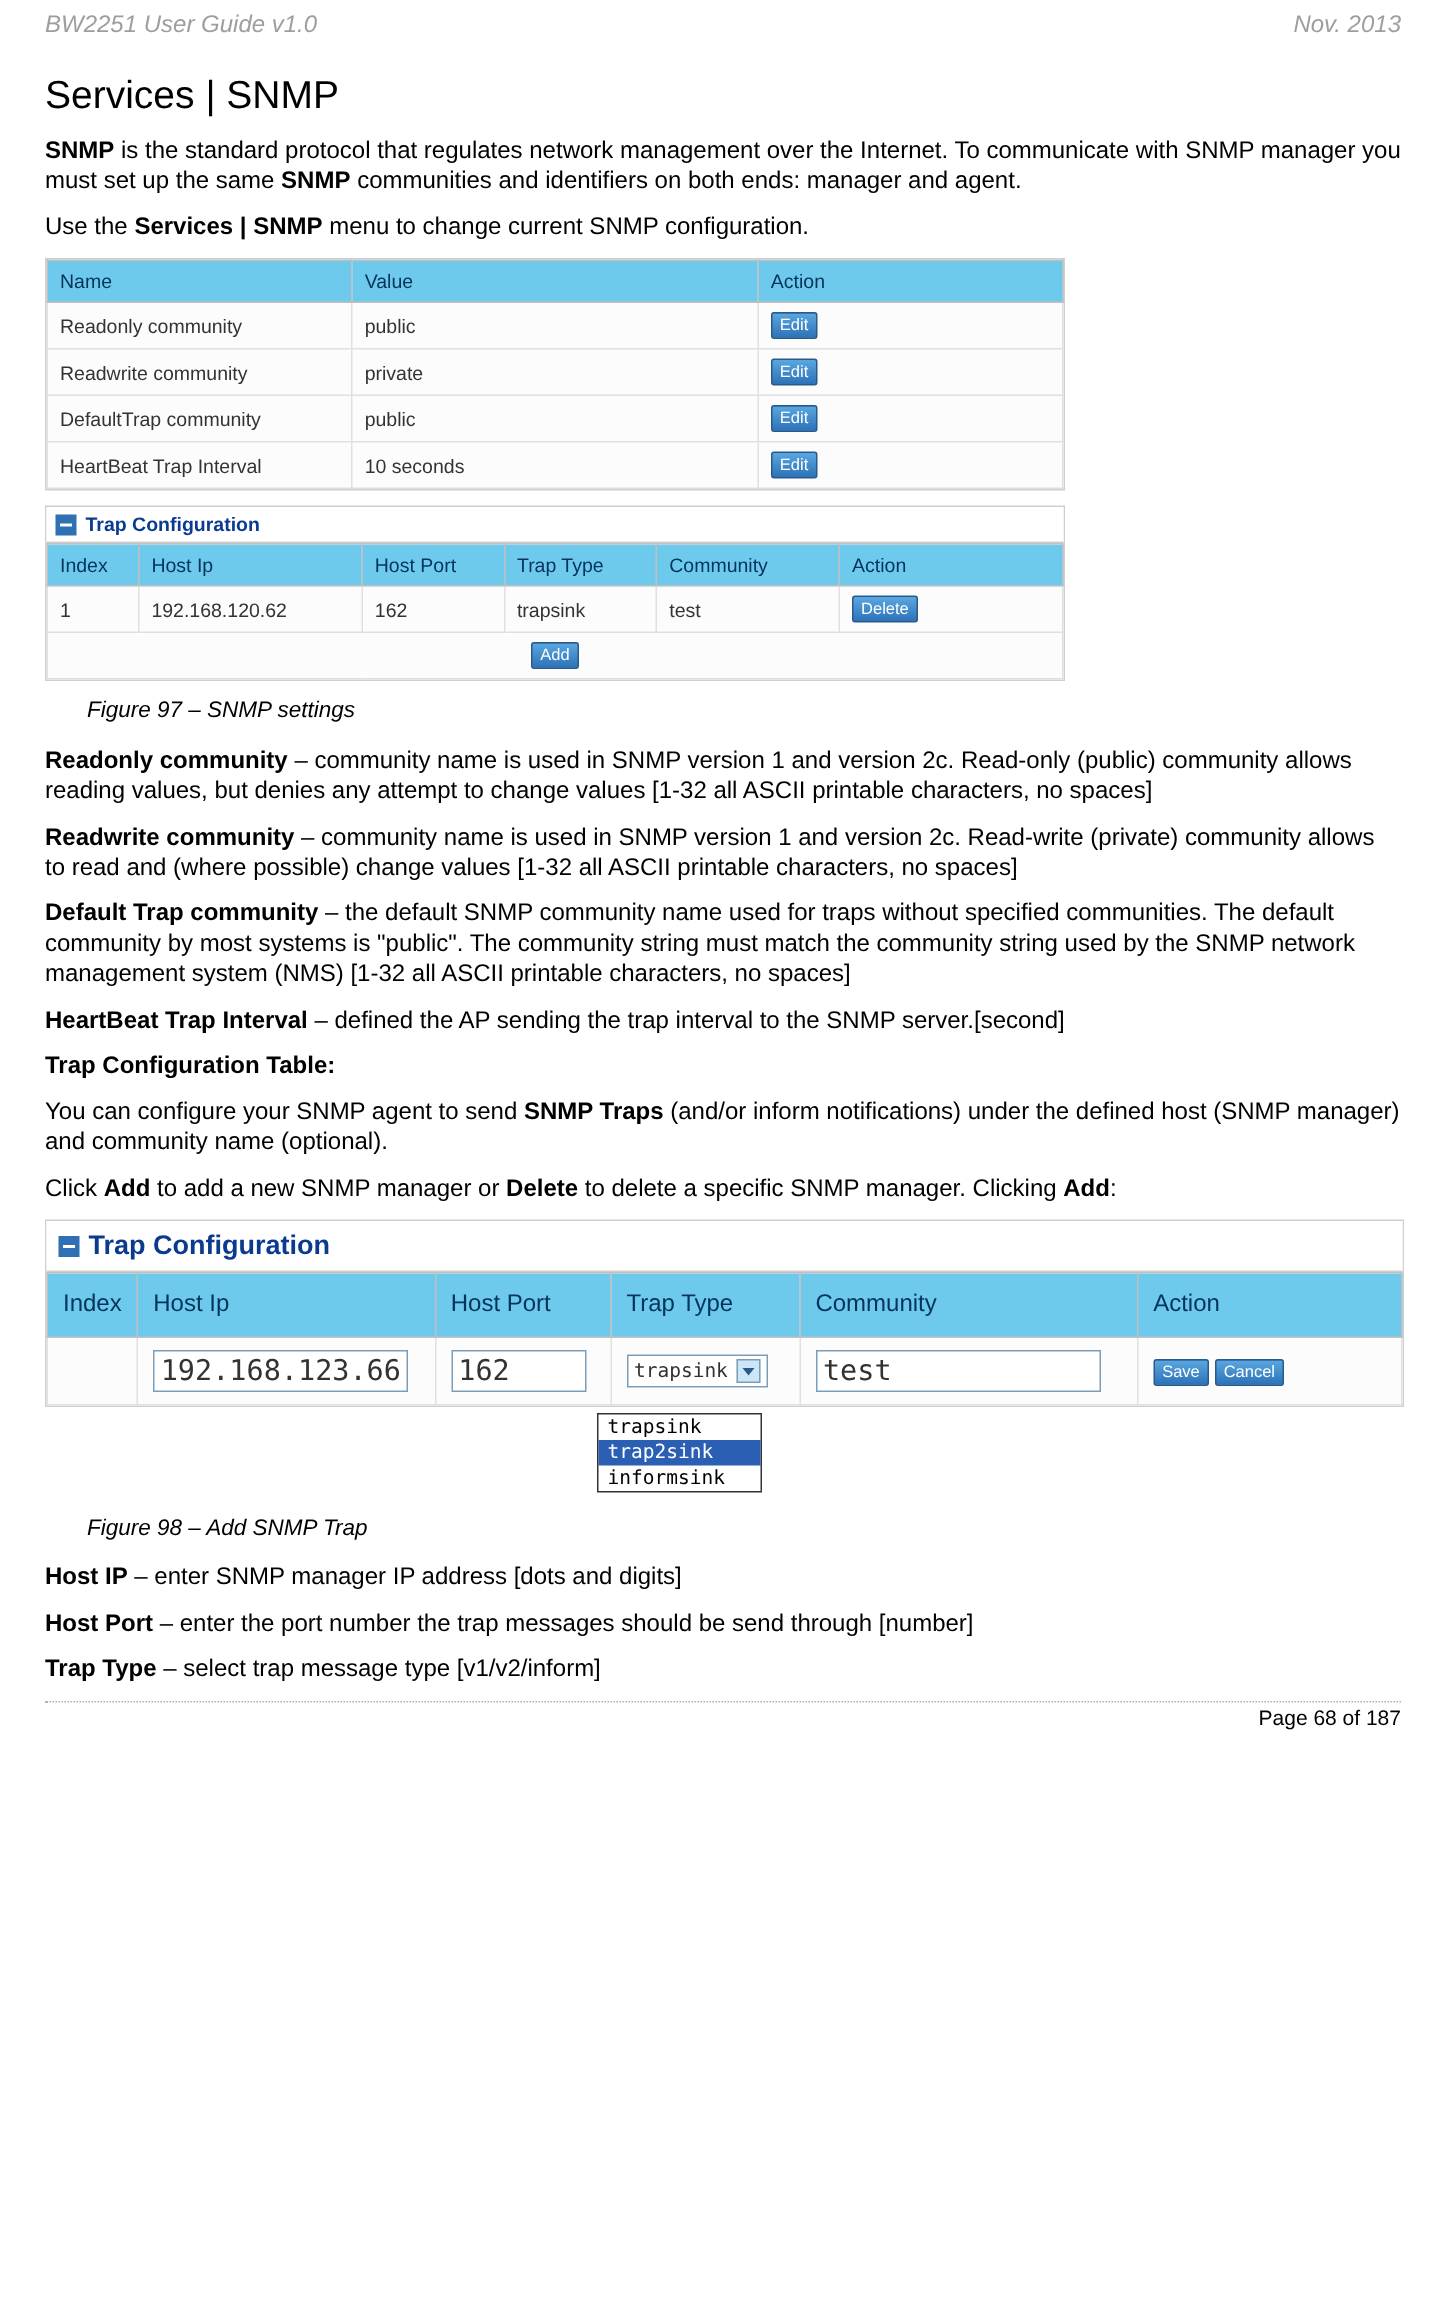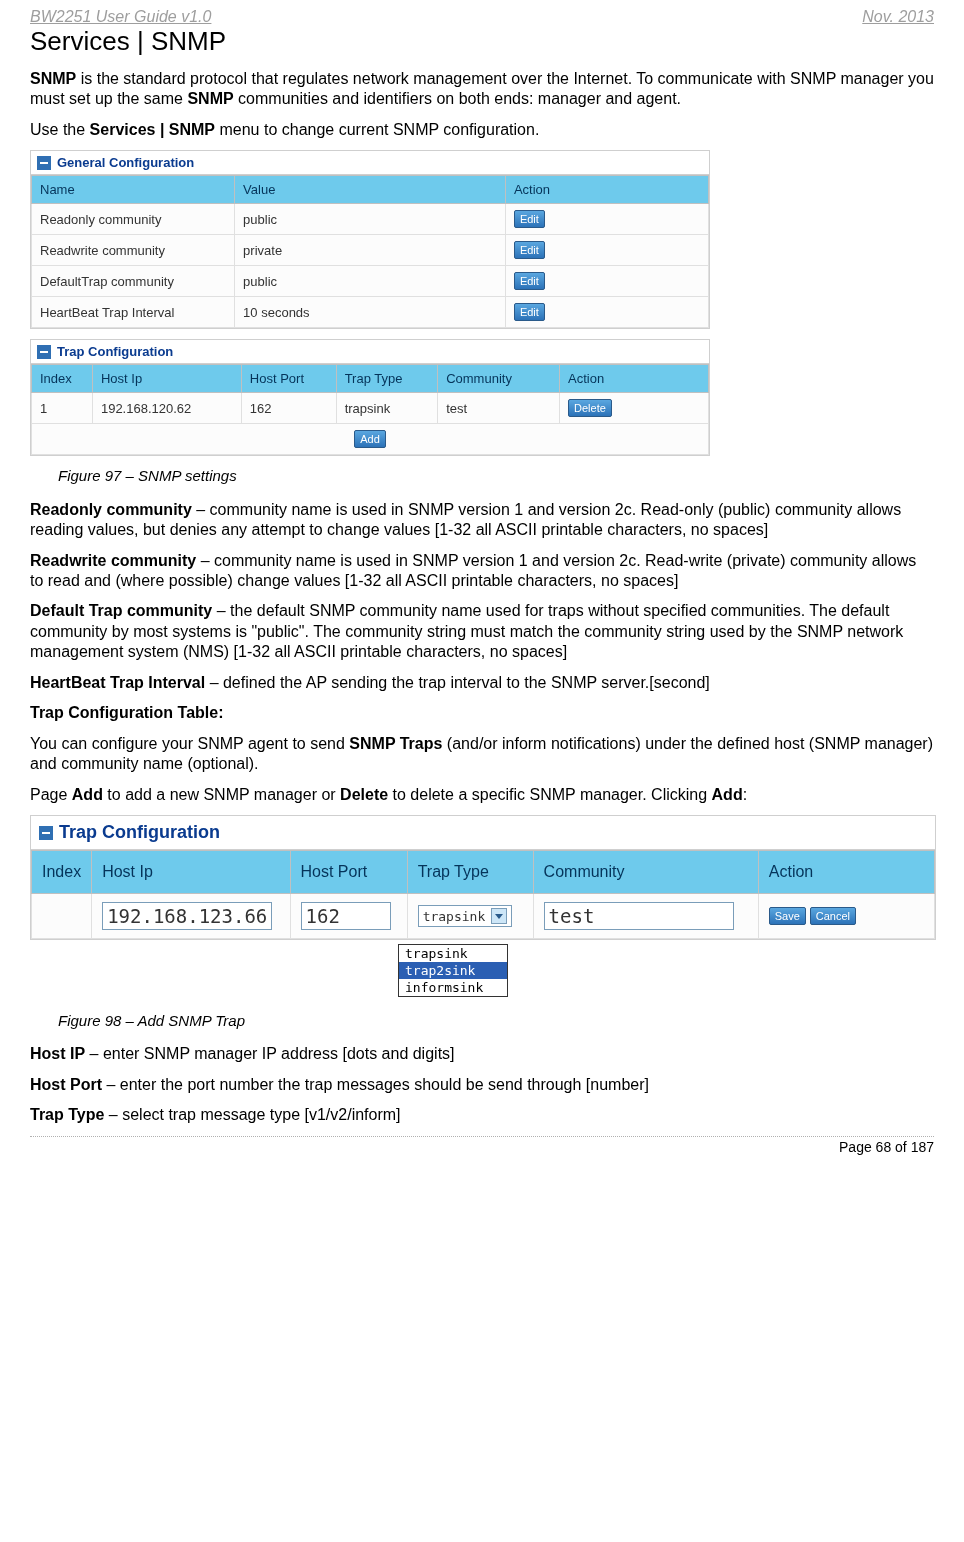--- a/index.html
+++ b/index.html
@@ -10,21 +10,21 @@
     background: #fff;
     padding: 8px 30px 20px 30px;
     width: 904px;
   }
   .header-row {
     display: flex;
     justify-content: space-between;
     color: #9e9e9e;
     font-style: italic;
     font-size: 16px;
-    text-decoration: underline;
+    margin-bottom: 22px;
   }
   h1 {
     font-size: 26px;
     font-weight: normal;
     margin: 0 0 12px 0;
   }
   p {
     margin: 0 0 10px 0;
     line-height: 1.28;
   }
@@ -189,24 +189,20 @@
 <h1>Services | SNMP</h1>
 
 <p>
   <b>SNMP</b><span> is the standard protocol that regulates network management over the Internet. To communicate with SNMP manager you must set up the same </span><b>SNMP</b><span> communities and identifiers on both ends: manager and agent.</span>
 </p>
 <p>
   <span>Use the </span><b>Services | SNMP</b><span> menu to change current SNMP configuration.</span>
 </p>
 
 <div class="table-wrap">
-  <div class="table-title">
-    <span class="title-icon"></span>
-    <span>General Configuration</span>
-  </div>
   <table>
     <tbody>
         <tr>
       <th style="width:30%">Name</th>
       <th style="width:40%">Value</th>
       <th style="width:30%">Action</th>
     </tr>
     <tr>
       <td>Readonly community</td>
       <td>public</td>
@@ -262,21 +258,21 @@
 </div>
 
 <p class="caption">Figure 97 – SNMP settings</p>
 
 <p><b>Readonly community</b><span> – community name is used in SNMP version 1 and version 2c. Read-only (public) community allows reading values, but denies any attempt to change values [1-32 all ASCII printable characters, no spaces]</span></p>
 <p><b>Readwrite community</b><span> – community name is used in SNMP version 1 and version 2c. Read-write (private) community allows to read and (where possible) change values [1-32 all ASCII printable characters, no spaces]</span></p>
 <p><b>Default Trap community</b><span> – the default SNMP community name used for traps without specified communities. The default community by most systems is "public". The community string must match the community string used by the SNMP network management system (NMS) [1-32 all ASCII printable characters, no spaces]</span></p>
 <p><b>HeartBeat Trap Interval </b><span> – defined the AP sending the trap interval to the SNMP server.[second]</span></p>
 <p><b>Trap Configuration Table:</b></p>
 <p><span>You can configure your SNMP agent to send </span><b>SNMP Traps</b><span> (and/or inform notifications) under the defined host (SNMP manager) and community name (optional).</span></p>
-<p><span>Page </span><b>Add</b><span> to add a new SNMP manager or </span><b>Delete</b><span> to delete a specific SNMP manager. Clicking </span><b>Add</b><span>:</span></p>
+<p><span>Click </span><b>Add</b><span> to add a new SNMP manager or </span><b>Delete</b><span> to delete a specific SNMP manager. Clicking </span><b>Add</b><span>:</span></p>
 
 <div class="table-wrap2">
   <div class="table-title">
     <span class="title-icon"></span>
     <span>Trap Configuration</span>
   </div>
   <table>
     <tbody>
         <tr>
       <th style="width:6%">Index</th>

